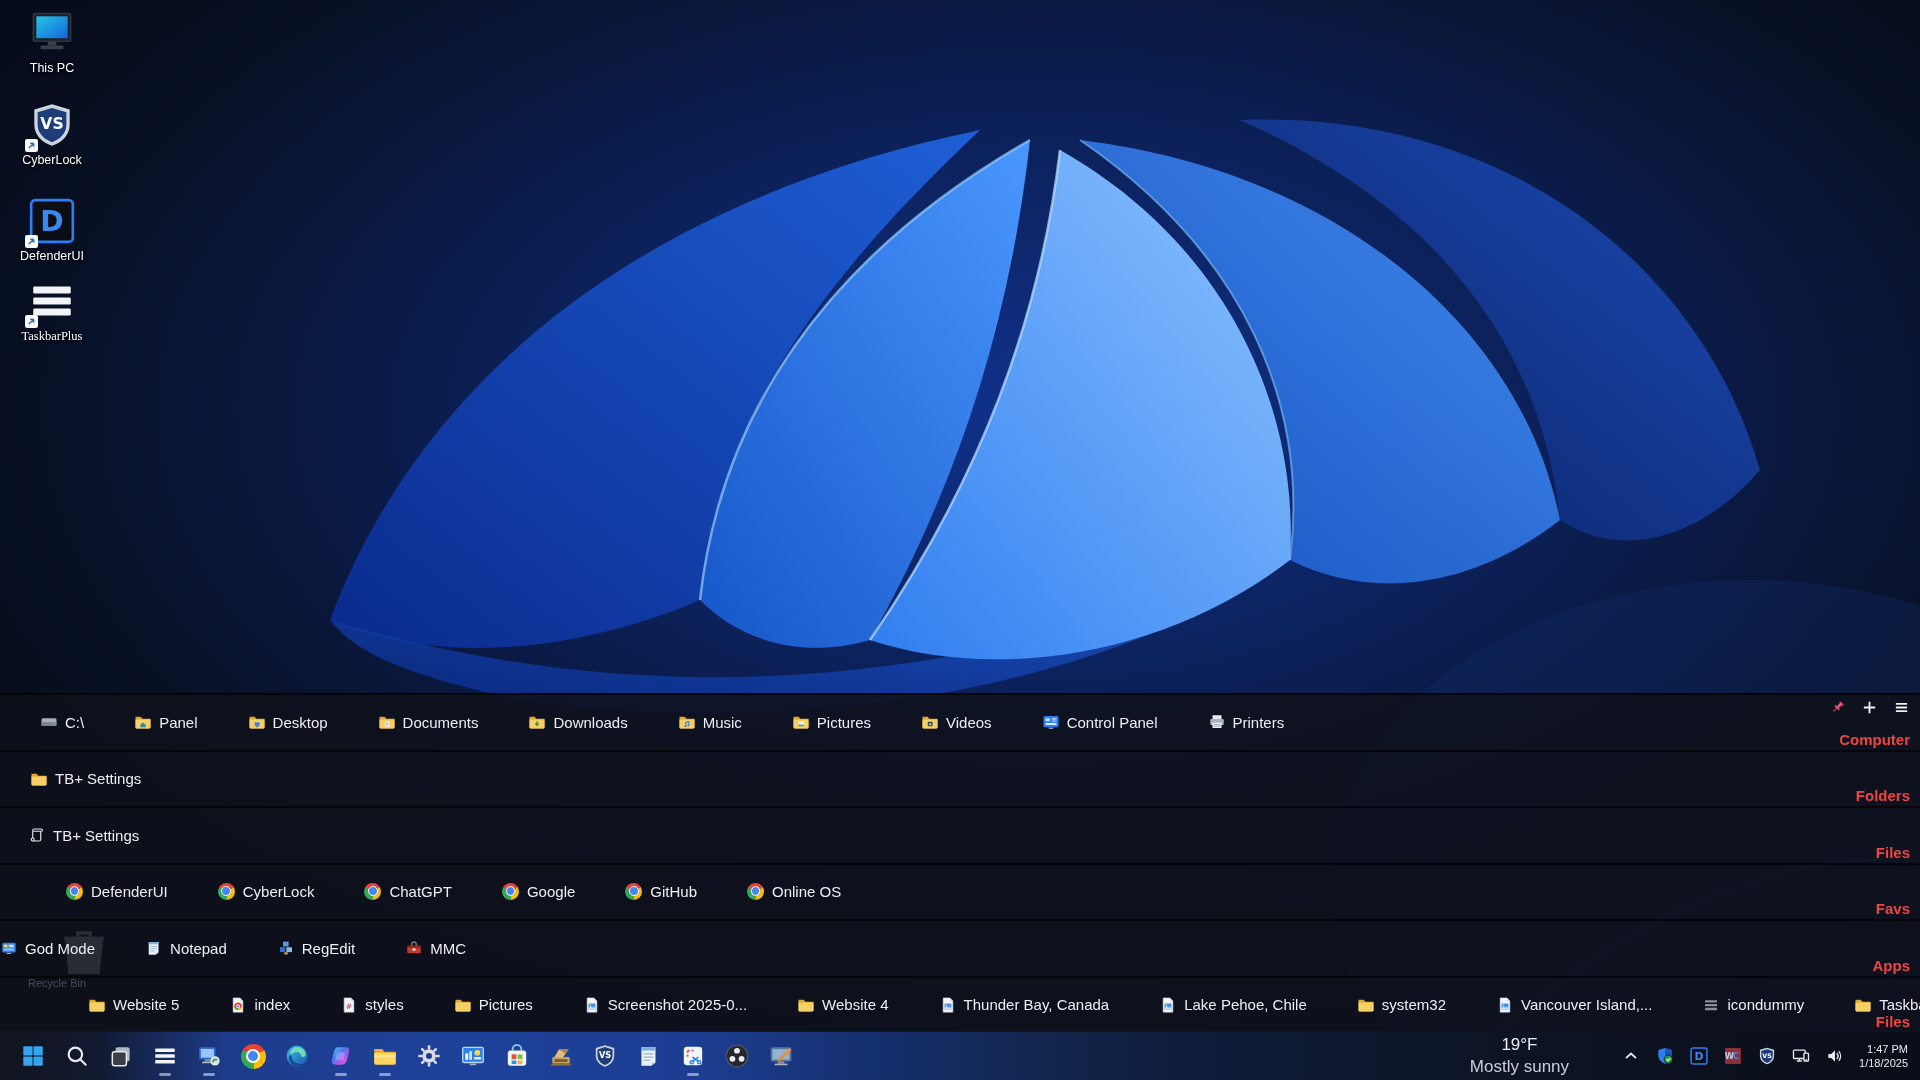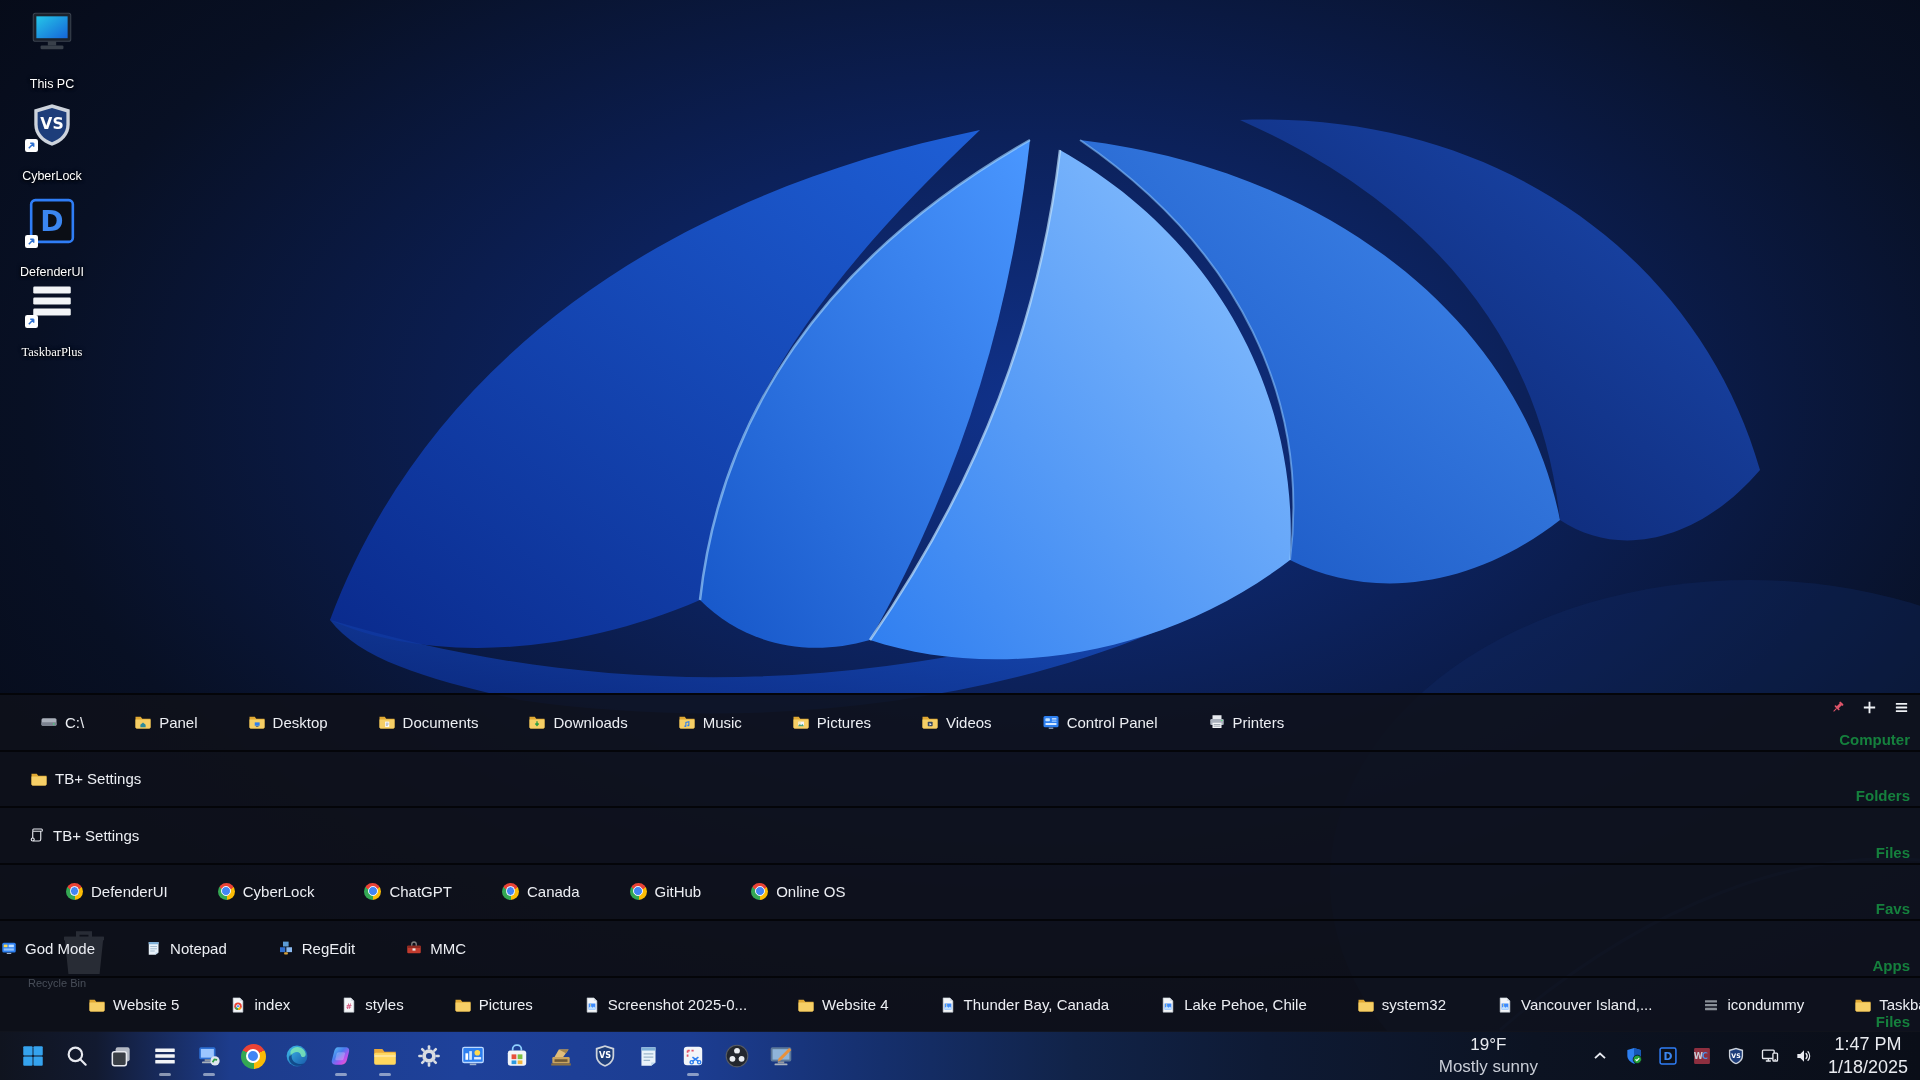--- a/index.html
+++ b/index.html
@@ -5,35 +5,35 @@
   html,body{margin:0;padding:0;background:#05080f;}
   #stage{position:relative;width:1920px;height:1080px;overflow:hidden;
          font-family:"Liberation Sans",sans-serif;color:#e9ebf0;}
   #wallpaper{position:absolute;inset:0;display:block;}
   
   .dicon{position:absolute;left:6px;width:92px;text-align:center;cursor:default;}
   .dic-img{position:relative;width:50px;height:50px;margin:0 auto;}
   .dic-img svg{width:100%;height:100%;}
   .sc{position:absolute;left:-2px;bottom:-1px;width:13px;height:13px;}
   .sc svg{width:13px;height:13px;}
-  .dic-label{margin-top:19px;font-size:12.5px;color:#fff;
+  .dic-label{margin-top:3px;font-size:12.5px;color:#fff;
              text-shadow:0 1px 3px rgba(0,0,0,.95),0 0 4px rgba(0,0,0,.7);}
   
   #panel{position:absolute;left:0;right:0;top:693px;bottom:48px;display:flex;flex-direction:column;}
   .prow{position:relative;flex:1;background:rgba(15,17,26,.87);
         border-top:2px solid rgba(3,4,8,.92);display:flex;align-items:center;z-index:1;}
   .pitems{display:flex;align-items:center;height:100%;}
   .row-0 .pitems{padding-left:40px;} .row-1 .pitems{padding-left:30px;}
   .row-2 .pitems{padding-left:28px;} .row-3 .pitems{padding-left:66px;}
   .row-4 .pitems{} .row-5 .pitems{padding-left:88px;}
   .pitem{display:flex;align-items:center;margin-right:50px;cursor:pointer;white-space:nowrap;}
   .pitem .icn{display:inline-flex;width:18px;height:18px;margin-right:7px;}
   .pitem .icn svg{width:18px;height:18px;}
   .plabel{font-size:15px;color:#eceef3;}
-  .prow-label{position:absolute;right:10px;bottom:2px;font-size:15px;font-weight:bold;color:#15803d;}
+  .prow-label{position:absolute;right:10px;bottom:2px;font-size:15px;font-weight:bold;color:#ef4444;}
   .pactions{position:absolute;right:10px;top:4px;display:flex;gap:15px;align-items:center;}
   .pact{width:17px;height:17px;display:inline-flex;cursor:pointer;}
   .pact svg{width:17px;height:17px;}
   .ghost-bin{position:absolute;left:52px;top:228px;width:64px;height:60px;opacity:.13;z-index:2;pointer-events:none;}
   .ghost-bin svg{width:100%;height:100%;}
   .ghost-label{position:absolute;left:28px;top:284px;font-size:11px;color:rgba(165,175,190,.38);z-index:2;pointer-events:none;}
   
   .chrome-ball{position:relative;display:inline-block;width:17px;height:17px;border-radius:50%;
      background:conic-gradient(from -60deg,#ea4335 0 120deg,#fbbc05 0 240deg,#34a853 0 360deg);}
   .chrome-ball>span{position:absolute;inset:3.6px;border-radius:50%;background:#4285f4;
@@ -48,21 +48,21 @@
         border-radius:5px;cursor:pointer;}
   .tbtn svg{width:26px;height:26px;}
   .runind{position:absolute;bottom:2px;left:50%;transform:translateX(-50%);
           width:12px;height:3px;border-radius:2px;background:rgba(214,222,233,.6);}
   #tb-right{position:absolute;right:12px;top:0;bottom:0;display:flex;align-items:center;}
   .weather{margin-right:52px;font-size:17px;line-height:1.3;text-align:center;cursor:pointer;}
   .weather .cond{color:#c9cdd6;}
   #tray{display:flex;align-items:center;gap:14px;margin-right:14px;}
   .tray-btn{width:20px;height:20px;display:inline-flex;cursor:pointer;}
   .tray-btn svg{width:20px;height:20px;}
-  .clock{font-size:18px;line-height:1.3;text-align:center;cursor:pointer;}
+  .clock{font-size:11px;line-height:1.3;text-align:right;cursor:pointer;}
 </style>
 </head>
 <body>
 
 <div id="stage">
 
   <svg id="wallpaper" viewBox="0 0 1920 1080" preserveAspectRatio="none">
     <defs>
       <radialGradient id="bgGlow" cx="54%" cy="38%" r="70%">
         <stop offset="0%" stop-color="#10328c"></stop>
@@ -358,21 +358,21 @@
               </span>
             </span>
             <span class="plabel">ChatGPT</span>
           </div>
           <div class="pitem">
             <span class="icn">
               <span class="chrome-ball">
                 <span></span>
               </span>
             </span>
-            <span class="plabel">Canada</span>
+            <span class="plabel">Google</span>
           </div>
           <div class="pitem">
             <span class="icn">
               <span class="chrome-ball">
                 <span></span>
               </span>
             </span>
             <span class="plabel">GitHub</span>
           </div>
           <div class="pitem">

